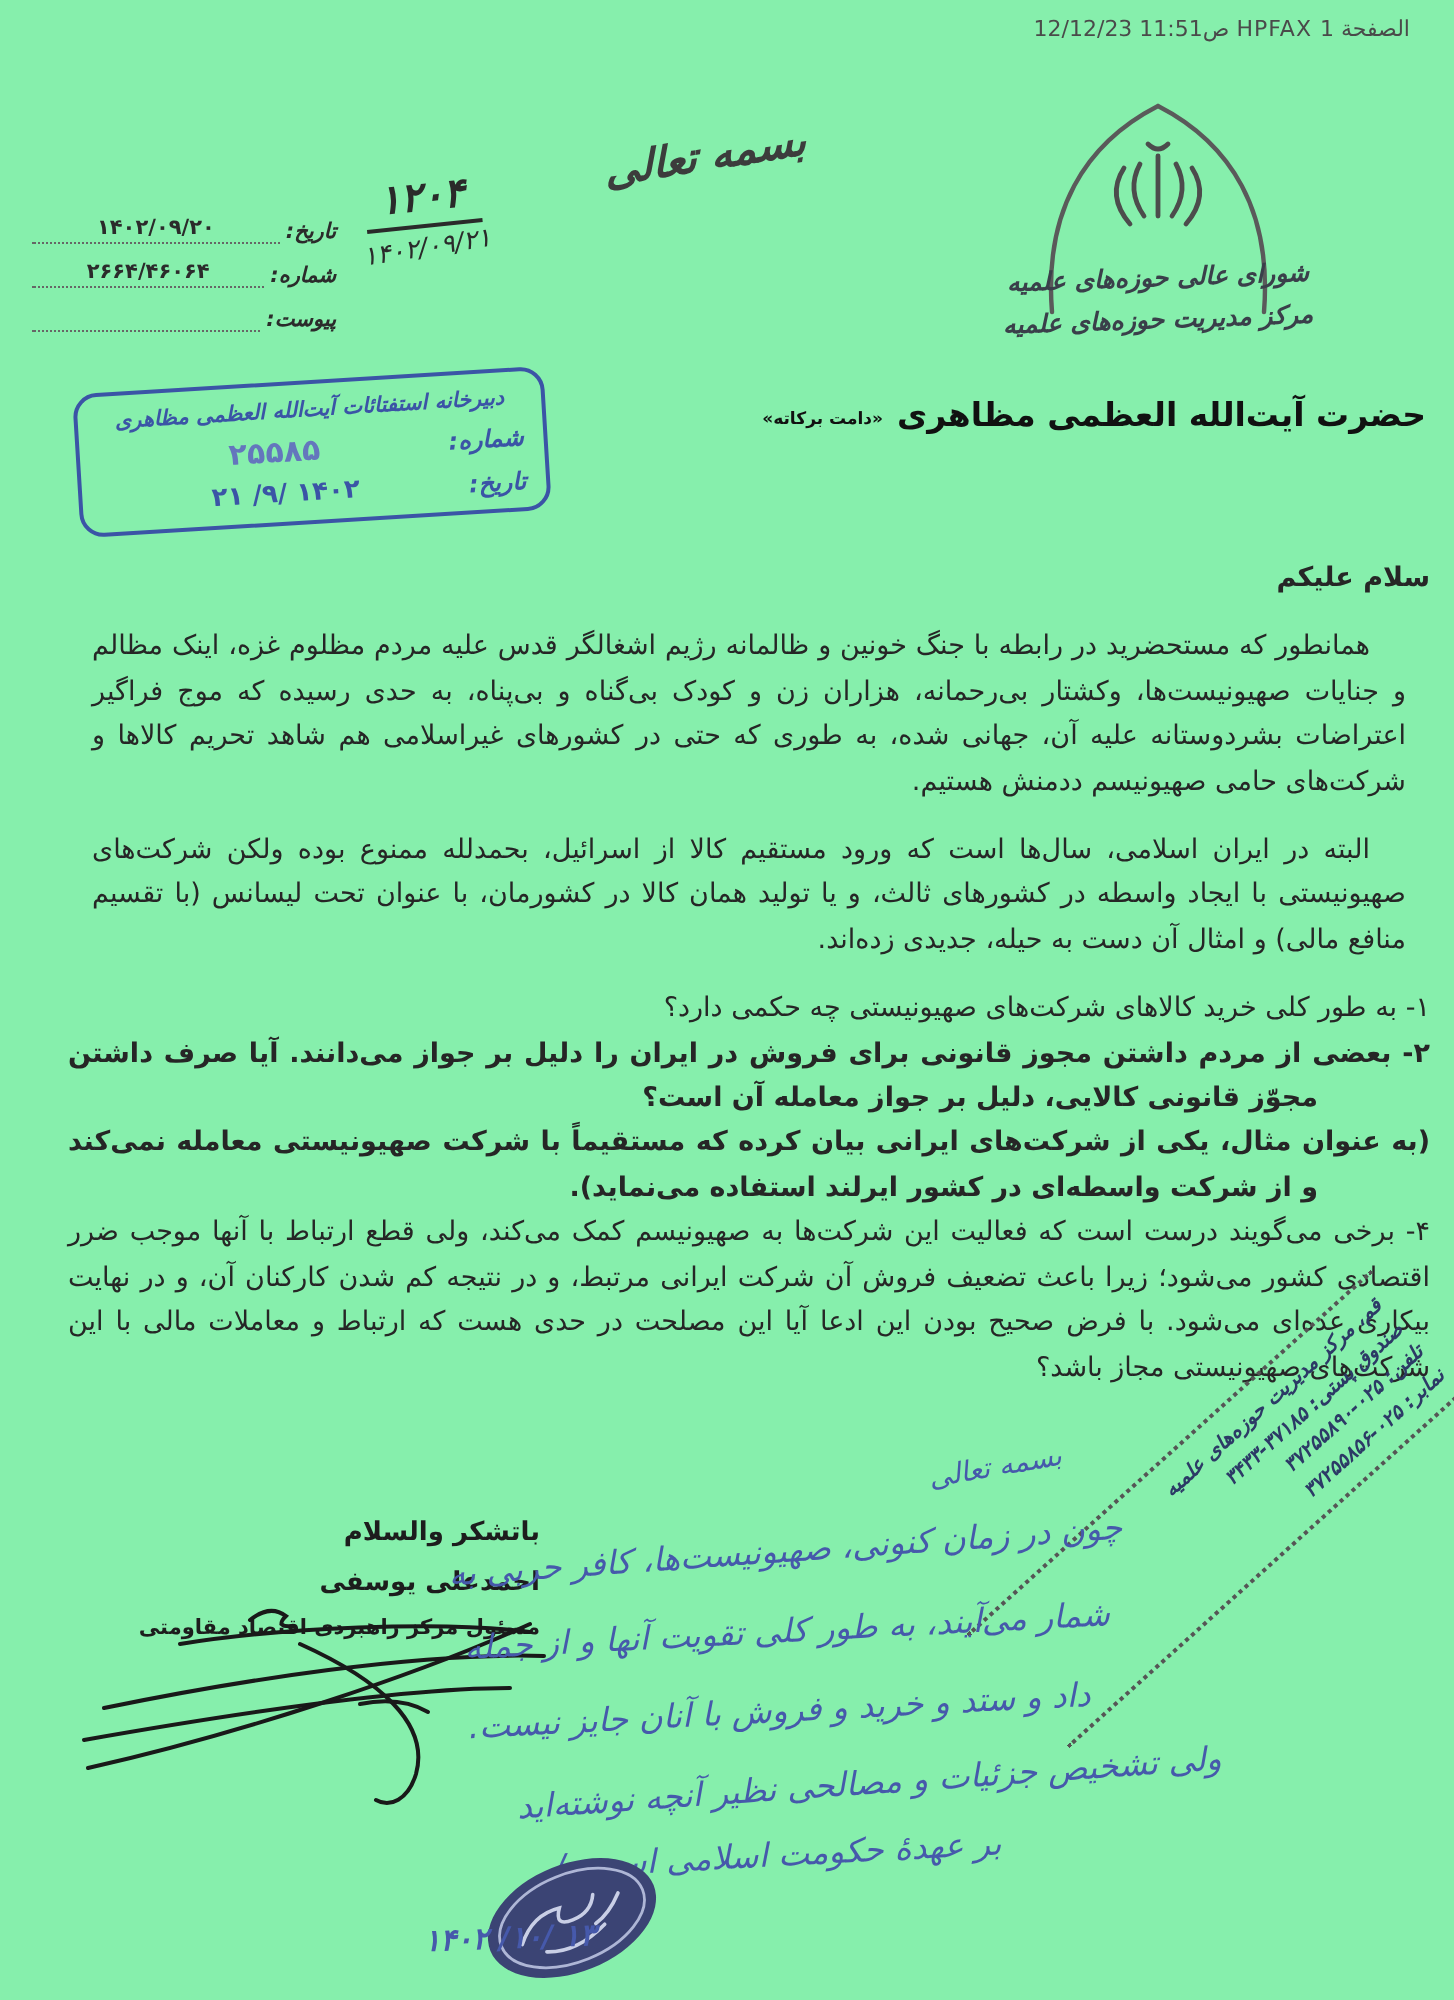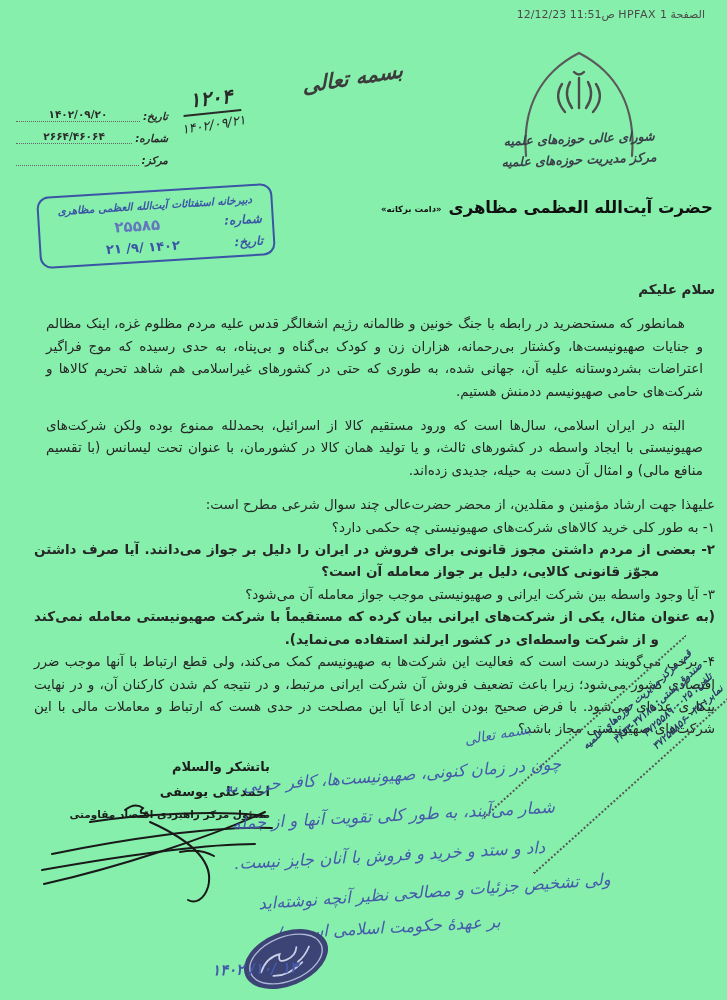--- a/index.html
+++ b/index.html
@@ -96,21 +96,21 @@
   <div class="meta">
     <div class="meta-row">
       <span class="meta-label">تاریخ:</span>
       <span class="meta-value">۱۴۰۲/۰۹/۲۰</span>
     </div>
     <div class="meta-row">
       <span class="meta-label">شماره:</span>
       <span class="meta-value">۲۶۶۴/۴۶۰۶۴</span>
     </div>
     <div class="meta-row">
-      <span class="meta-label">مرکز:</span>
+      <span class="meta-label">پیوست:</span>
       <span class="meta-value"></span>
     </div>
   </div>
 
   <div class="hw-ref">
     <span class="hw-ref-number">۱۲۰۴</span>
     <div class="hw-ref-date">۱۴۰۲/۰۹/۲۱</div>
   </div>
 
   <div class="stamp">
@@ -128,24 +128,22 @@
   <div class="heading">
     <div class="heading-line">
       <span>حضرت آیت‌الله العظمی مظاهری</span><span class="honorific">«دامت برکاته»</span>
     </div>
   </div>
 
   <div class="body">
     <div class="salutation">سلام علیکم</div>
     <p class="para">همانطور که مستحضرید در رابطه با جنگ خونین و ظالمانه رژیم اشغالگر قدس علیه مردم مظلوم غزه، اینک مظالم و جنایات صهیونیست‌ها، وکشتار بی‌رحمانه، هزاران زن و کودک بی‌گناه و بی‌پناه، به حدی رسیده که موج فراگیر اعتراضات بشردوستانه علیه آن، جهانی شده، به طوری که حتی در کشورهای غیراسلامی هم شاهد تحریم کالاها و شرکت‌های حامی صهیونیسم ددمنش هستیم.</p>
     <p class="para">البته در ایران اسلامی، سال‌ها است که ورود مستقیم کالا از اسرائیل، بحمدلله ممنوع بوده ولکن شرکت‌های صهیونیستی با ایجاد واسطه در کشورهای ثالث، و یا تولید همان کالا در کشورمان، با عنوان تحت لیسانس (با تقسیم منافع مالی) و امثال آن دست به حیله، جدیدی زده‌اند.</p>
-    <p class="lead-in">علیهذا جهت ارشاد مؤمنین و مقلدین، از محضر حضرت‌عالی چند سوال شرعی مطرح است:</p>
     <p class="q">۱- به طور کلی خرید کالاهای شرکت‌های صهیونیستی چه حکمی دارد؟</p>
     <p class="q q-hang">۲- بعضی از مردم داشتن مجوز قانونی برای فروش در ایران را دلیل بر جواز می‌دانند. آیا صرف داشتن مجوّز قانونی کالایی، دلیل بر جواز معامله آن است؟</p>
-    <p class="q">۳- آیا وجود واسطه بین شرکت ایرانی و صهیونیستی موجب جواز معامله آن می‌شود؟</p>
     <p class="q q-hang">(به عنوان مثال، یکی از شرکت‌های ایرانی بیان کرده که مستقیماً با شرکت صهیونیستی معامله نمی‌کند و از شرکت واسطه‌ای در کشور ایرلند استفاده می‌نماید).</p>
     <p class="q">۴- برخی می‌گویند درست است که  فعالیت این شرکت‌ها به صهیونیسم کمک می‌کند، ولی قطع ارتباط با آنها موجب ضرر اقتصادی کشور می‌شود؛ زیرا باعث تضعیف فروش آن شرکت ایرانی مرتبط، و در نتیجه کم شدن کارکنان آن، و در نهایت بیکاری عده‌ای می‌شود. با فرض صحیح بودن این ادعا آیا این مصلحت در حدی هست که ارتباط و معاملات مالی با این شرکت‌های صهیونیستی مجاز باشد؟</p>
   </div>
 
   <div class="sig-block">
     <div class="sig-closing">باتشکر والسلام</div>
     <div class="sig-name">احمدعلی یوسفی</div>
     <div class="sig-title">مسئول مرکز راهبردی اقتصاد مقاومتی</div>
   </div>
   <svg class="sig-svg" width="250" height="120" viewBox="0 0 250 120">

